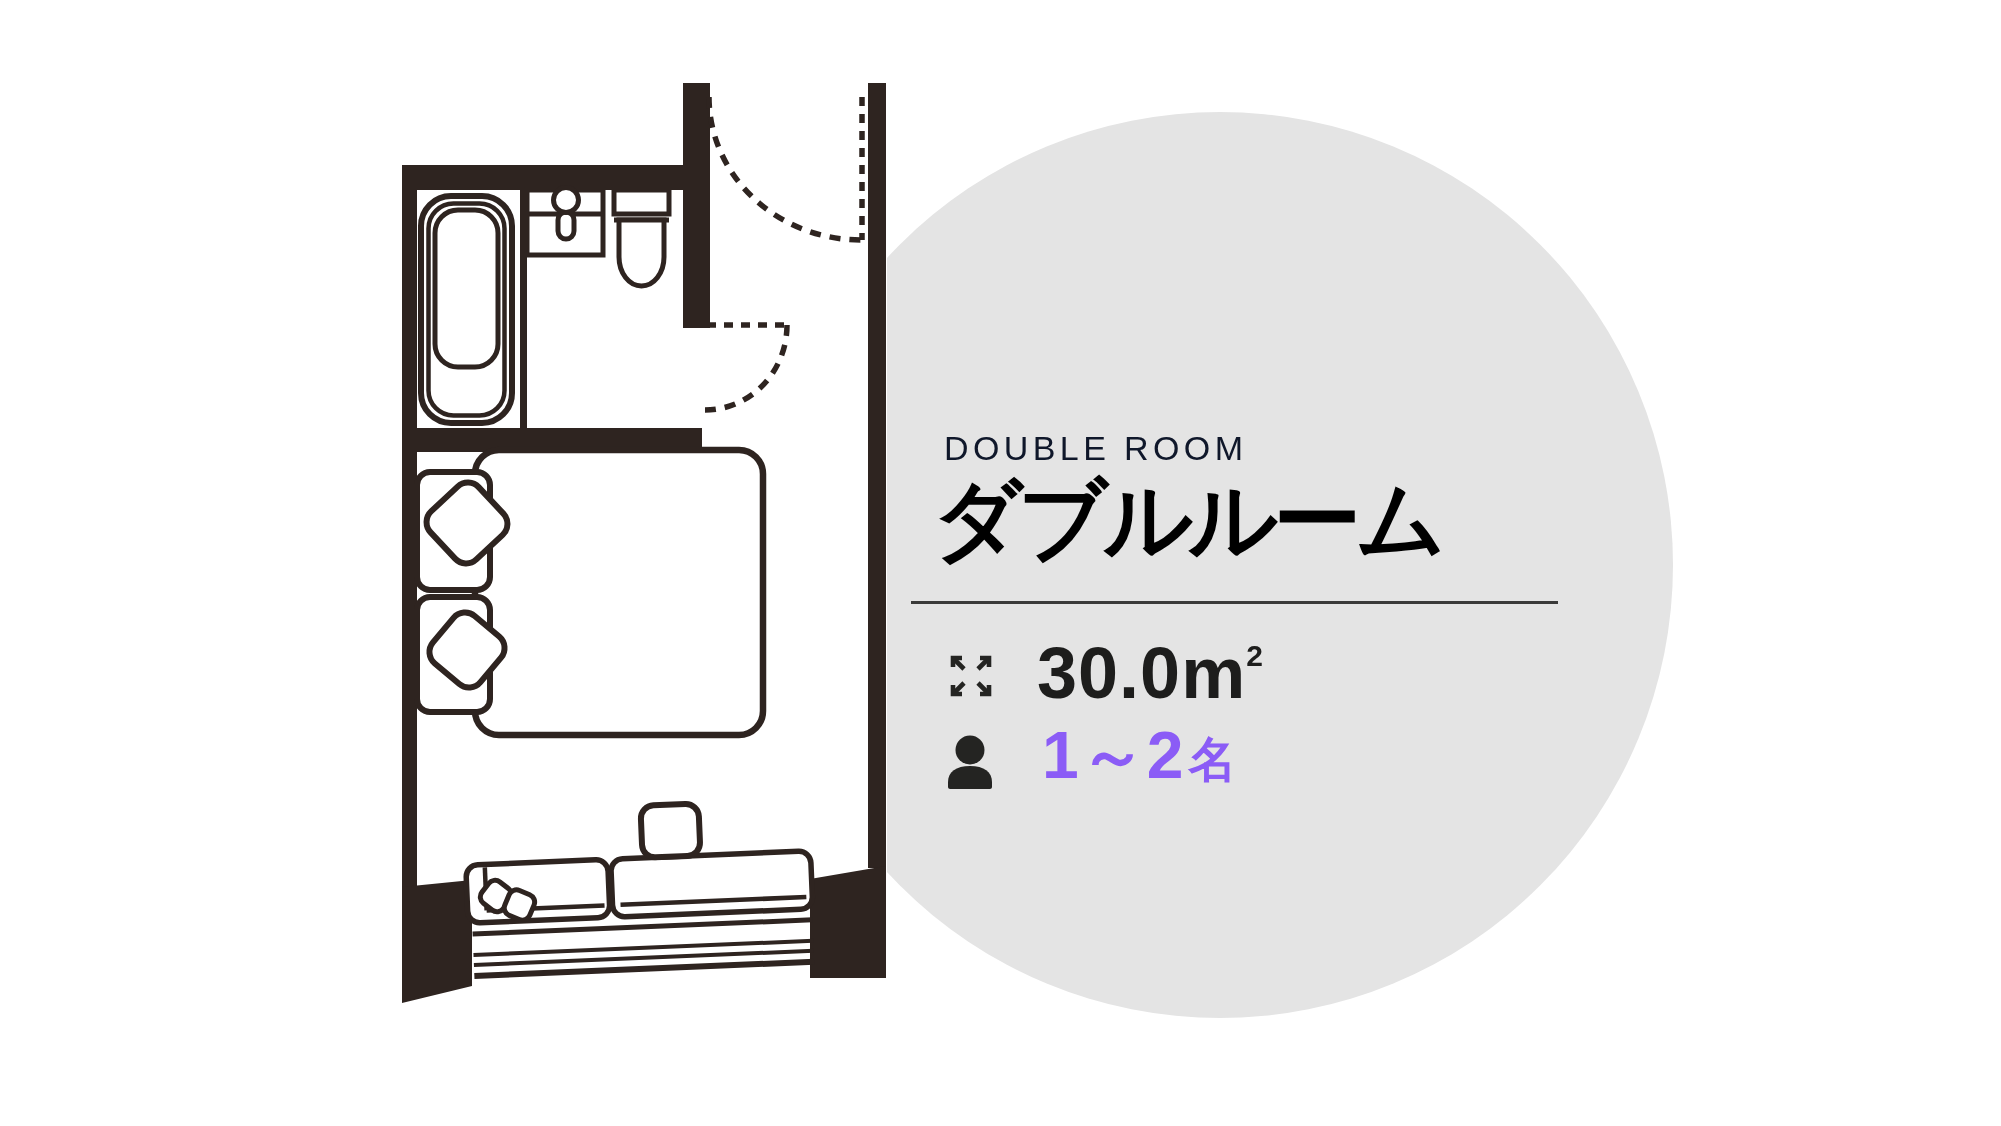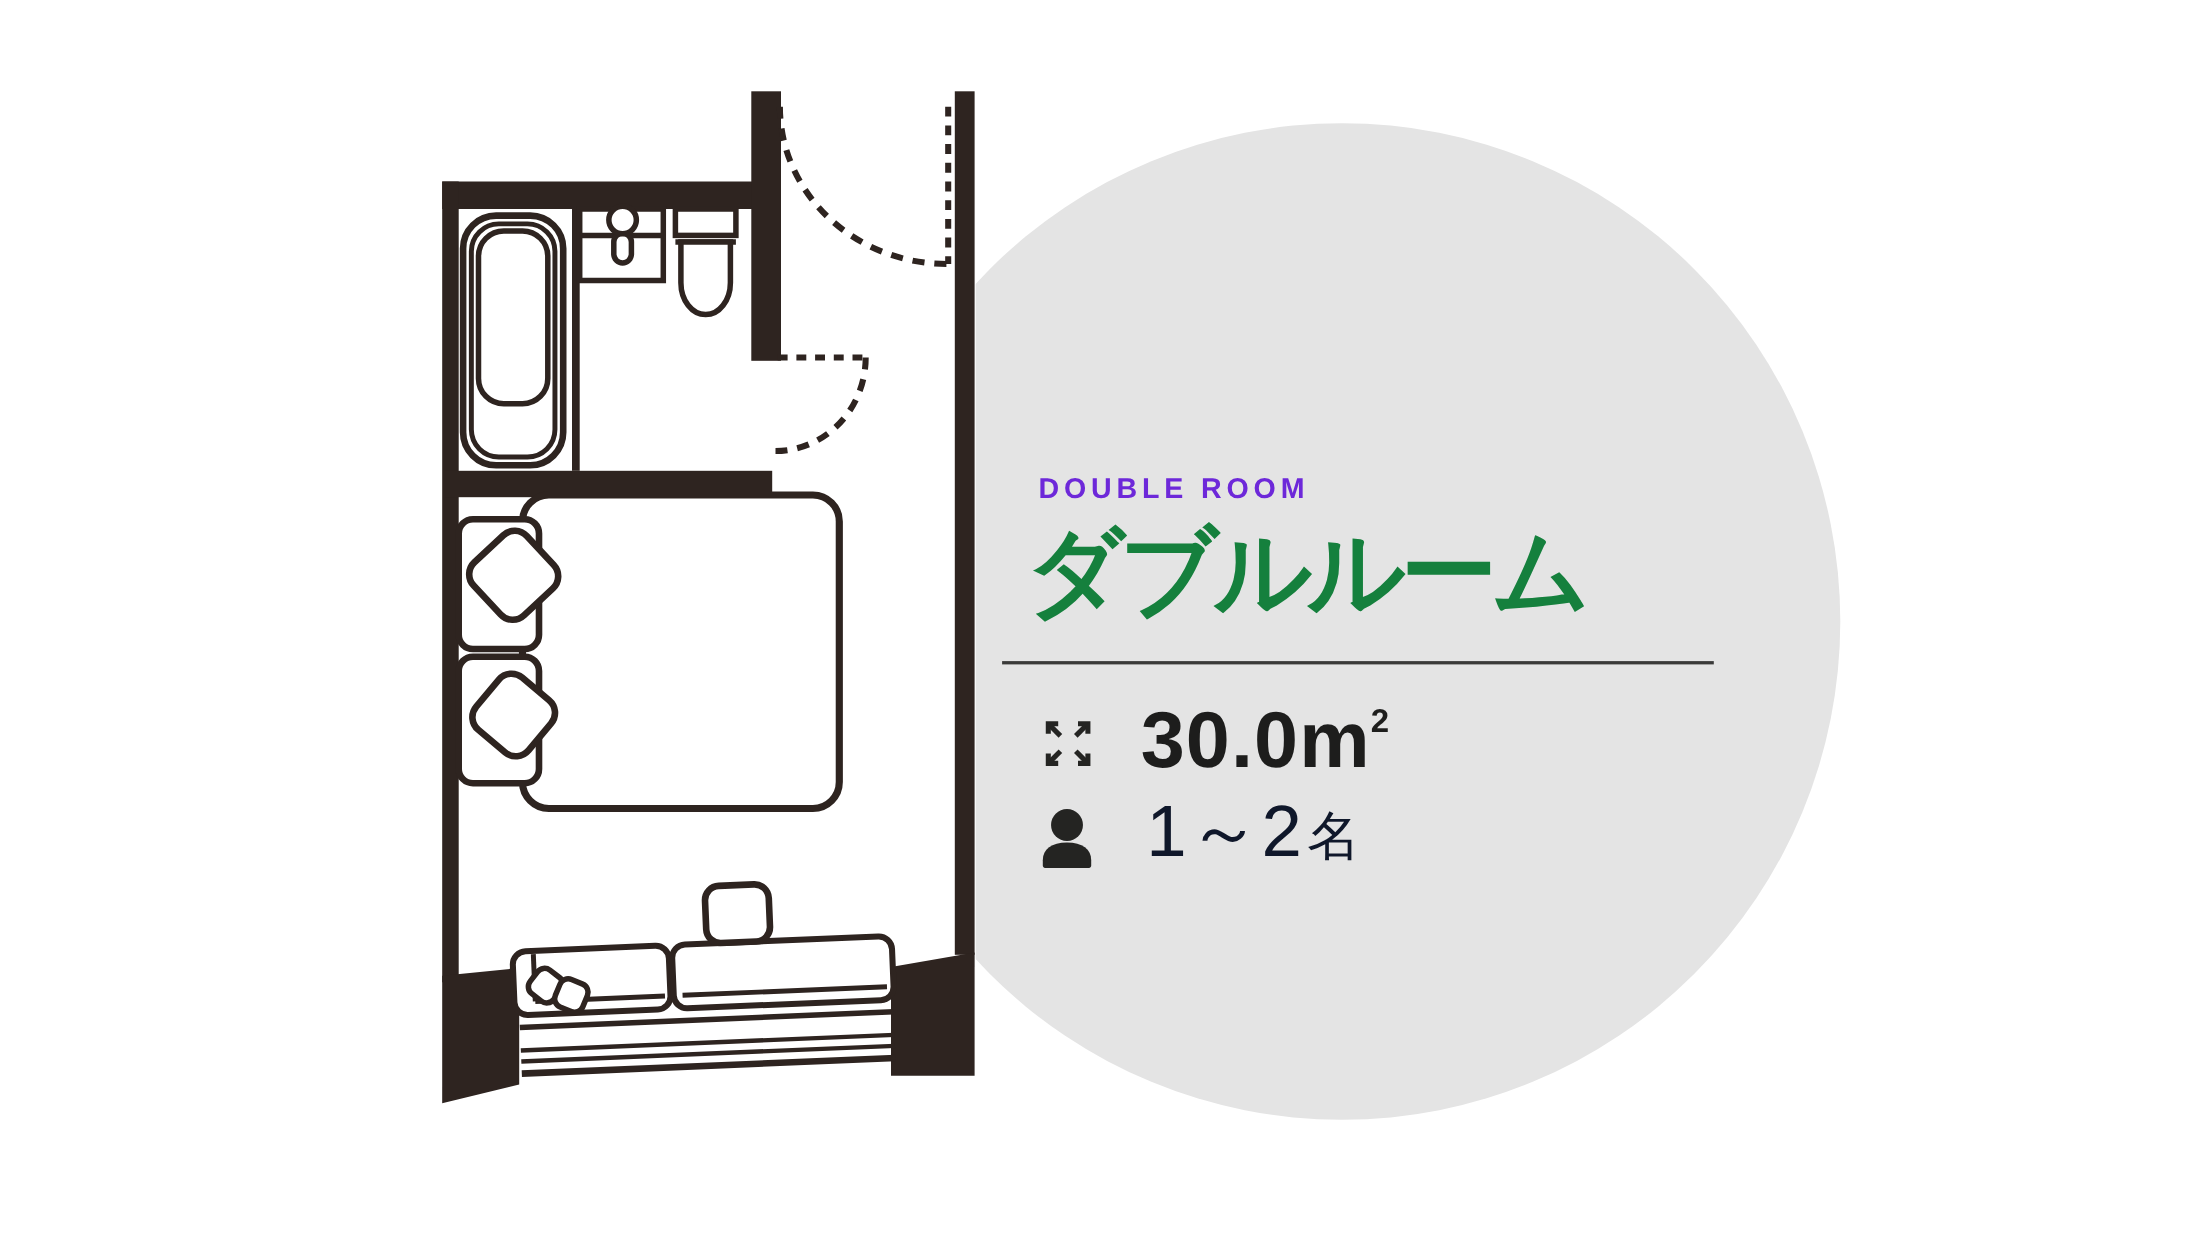--- a/index.html
+++ b/index.html
@@ -17,49 +17,49 @@
   }
   .backing{
     position:absolute;
     left:0;top:0;width:887px;height:1126px;
     background:#ffffff;
   }
   #plan-svg{position:absolute;left:0;top:0;}
   .info{position:absolute;color:#1d1d1c;}
   .category{
     position:absolute;left:944px;top:431px;
-    font-size:26px;line-height:1;font-weight:700;
-    letter-spacing:4.4px;color:#6d28d9;white-space:nowrap;
+    font-size:34px;line-height:1;font-weight:400;
+    letter-spacing:4.4px;color:#0f172a;white-space:nowrap;
   }
   .title{
     position:absolute;left:933px;top:474px;
     font-size:88px;line-height:1.05;font-weight:700;
-    letter-spacing:-5px;color:#15803d;white-space:nowrap;margin:0;
+    letter-spacing:-5px;color:#000000;white-space:nowrap;margin:0;
   }
   .divider{
     position:absolute;left:911px;top:601px;
     width:647px;height:2.5px;background:#3a3a39;
   }
   .spec-row{position:absolute;display:flex;align-items:flex-start;}
   .spec-icon{flex:0 0 auto;}
   .area-row{left:945px;top:650px;}
   .cap-row{left:947px;top:735px;}
   .area-text{
     position:absolute;left:1037px;top:637px;
     font-size:72px;line-height:1;font-weight:600;
     letter-spacing:1px;color:#1d1d1c;white-space:nowrap;
   }
   .area-text .sup{
     display:inline-block;font-size:30px;font-weight:700;
     position:relative;top:-32px;letter-spacing:0;
   }
   .cap-text{
     position:absolute;left:1042px;top:722px;
-    font-size:66px;line-height:1;font-weight:400;
-    letter-spacing:1px;color:#0f172a;white-space:nowrap;
+    font-size:66px;line-height:1;font-weight:700;
+    letter-spacing:1px;color:#8b5cf6;white-space:nowrap;
   }
   .cap-text .unit{
     font-size:48px;position:relative;top:-2px;margin-left:4px;
   }
 </style>
 </head>
 <body>
 
 <div id="canvas">
 

